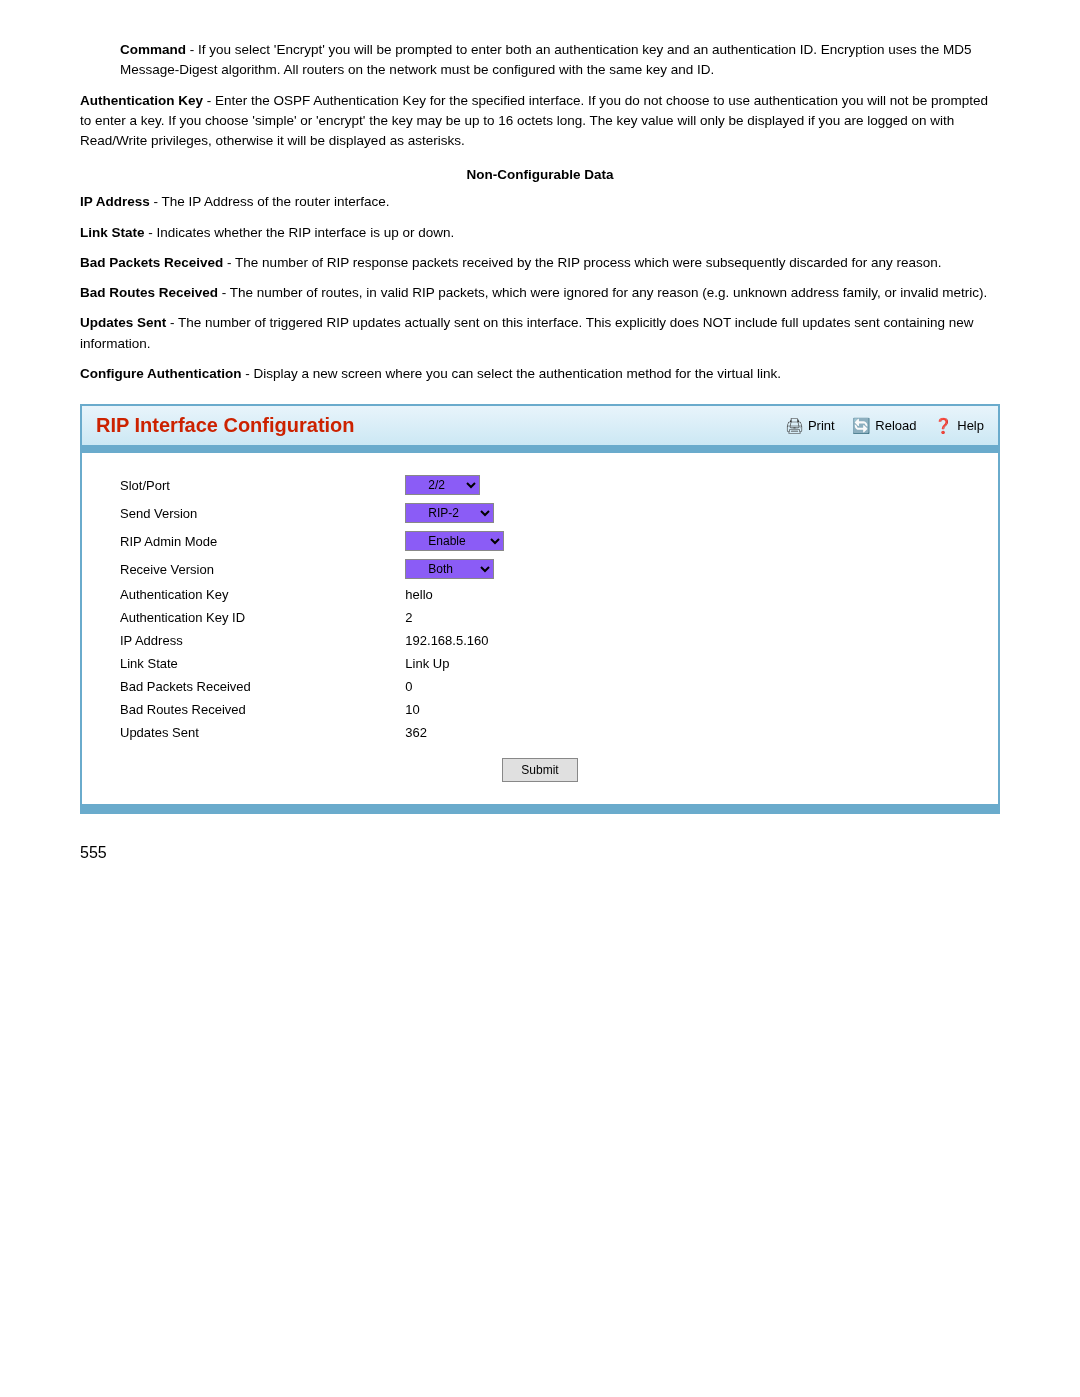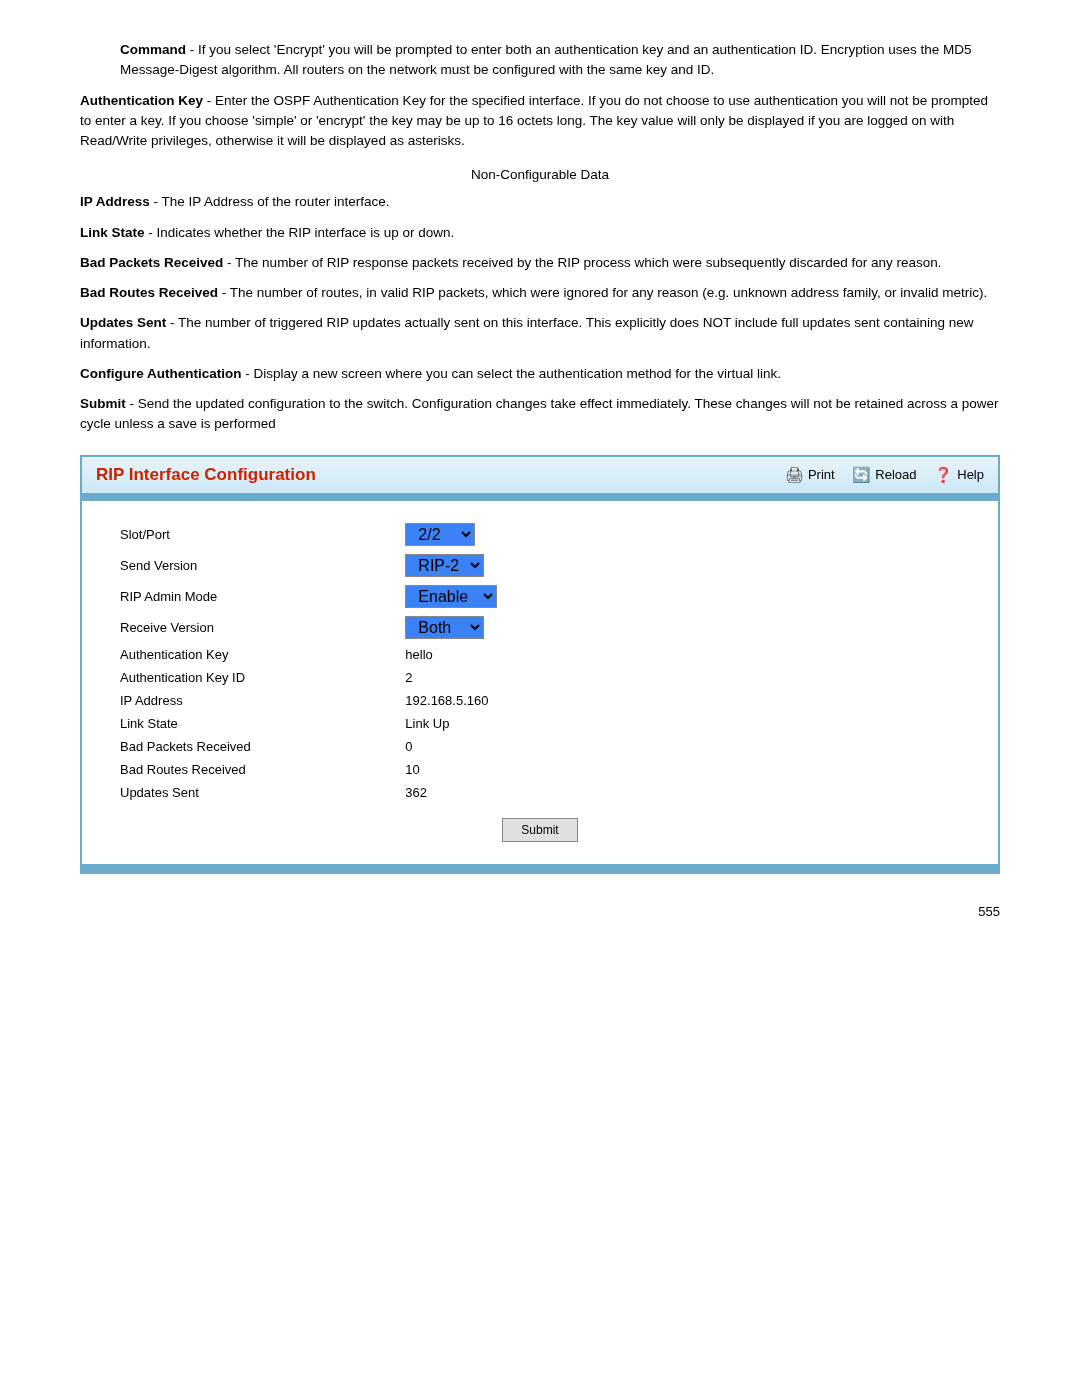--- a/index.html
+++ b/index.html
@@ -14,21 +14,21 @@
     }
     .content-area {
       max-width: 920px;
       margin: 0 auto;
     }
     p {
       margin-bottom: 10px;
       line-height: 1.5;
     }
     .section-heading {
-      font-weight: normal;
+      font-weight: bold;
       text-align: center;
       margin: 16px 0 10px 0;
     }
     .indent {
       margin-left: 40px;
       margin-bottom: 10px;
       line-height: 1.5;
     }
     
     .panel {
@@ -39,21 +39,21 @@
     .panel-header {
       background: linear-gradient(to bottom, #e8f4fb, #cce8f4);
       border-bottom: 2px solid #6aabcc;
       padding: 8px 14px;
       display: flex;
       align-items: center;
       justify-content: space-between;
     }
     .panel-title {
       color: #cc2200;
-      font-size: 17px;
+      font-size: 20px;
       font-weight: bold;
       text-align: right;
     }
     .panel-actions {
       display: flex;
       gap: 18px;
       align-items: center;
     }
     .panel-action-btn {
       display: flex;
@@ -90,24 +90,24 @@
       color: #000;
       margin-left: 12px;
     }
     .form-table .value-col {
       width: 180px;
     }
     .form-table .action-col {
       width: 220px;
     }
     select.form-select {
-      font-size: 16px;
-      padding: 1px 8px;
+      font-size: 12px;
+      padding: 1px 18px;
       border: 1px solid #888;
-      background: #3b82f6;
+      background: #8b5cf6;
       min-width: 70px;
     }
     .configure-auth-btn {
       background: #e0e0e0;
       border: 1px solid #888;
       padding: 4px 12px;
       font-size: 12px;
       cursor: pointer;
       font-family: Arial, sans-serif;
     }
@@ -115,23 +115,23 @@
       background: #e0e0e0;
       border: 1px solid #888;
       padding: 4px 18px;
       font-size: 12px;
       cursor: pointer;
       font-family: Arial, sans-serif;
       display: block;
       margin: 14px auto 4px auto;
     }
     .page-number {
-      text-align: right;
+      text-align: left;
       margin-top: 30px;
-      font-size: 13px;
+      font-size: 16px;
     }
     .panel-wrapper {
       position: relative;
     }
   </style>
 </head>
 <body>
 
 <div class="content-area">
 
@@ -163,23 +163,20 @@
 
   <p>
     <strong>Updates Sent</strong><span> - The number of triggered RIP updates actually sent on this interface. This explicitly does NOT include full updates sent containing new information.</span>
   </p>
 
 
   <p>
     <strong>Configure Authentication</strong><span> - Display a new screen where you can select the authentication method for the virtual link.</span>
   </p>
 
-  <p>
-    <strong>Submit</strong><span> - Send the updated configuration to the switch. Configuration changes take effect immediately. These changes will not be retained across a power cycle unless a save is performed</span>
-  </p>
 
   <div class="panel-wrapper">
     <div class="panel">
 
       <div class="panel-header">
         <span class="panel-title">RIP Interface Configuration</span>
         <div class="panel-actions">
           <button class="panel-action-btn">
             <span class="icon-print">🖨</span>
             <span>Print</span>

